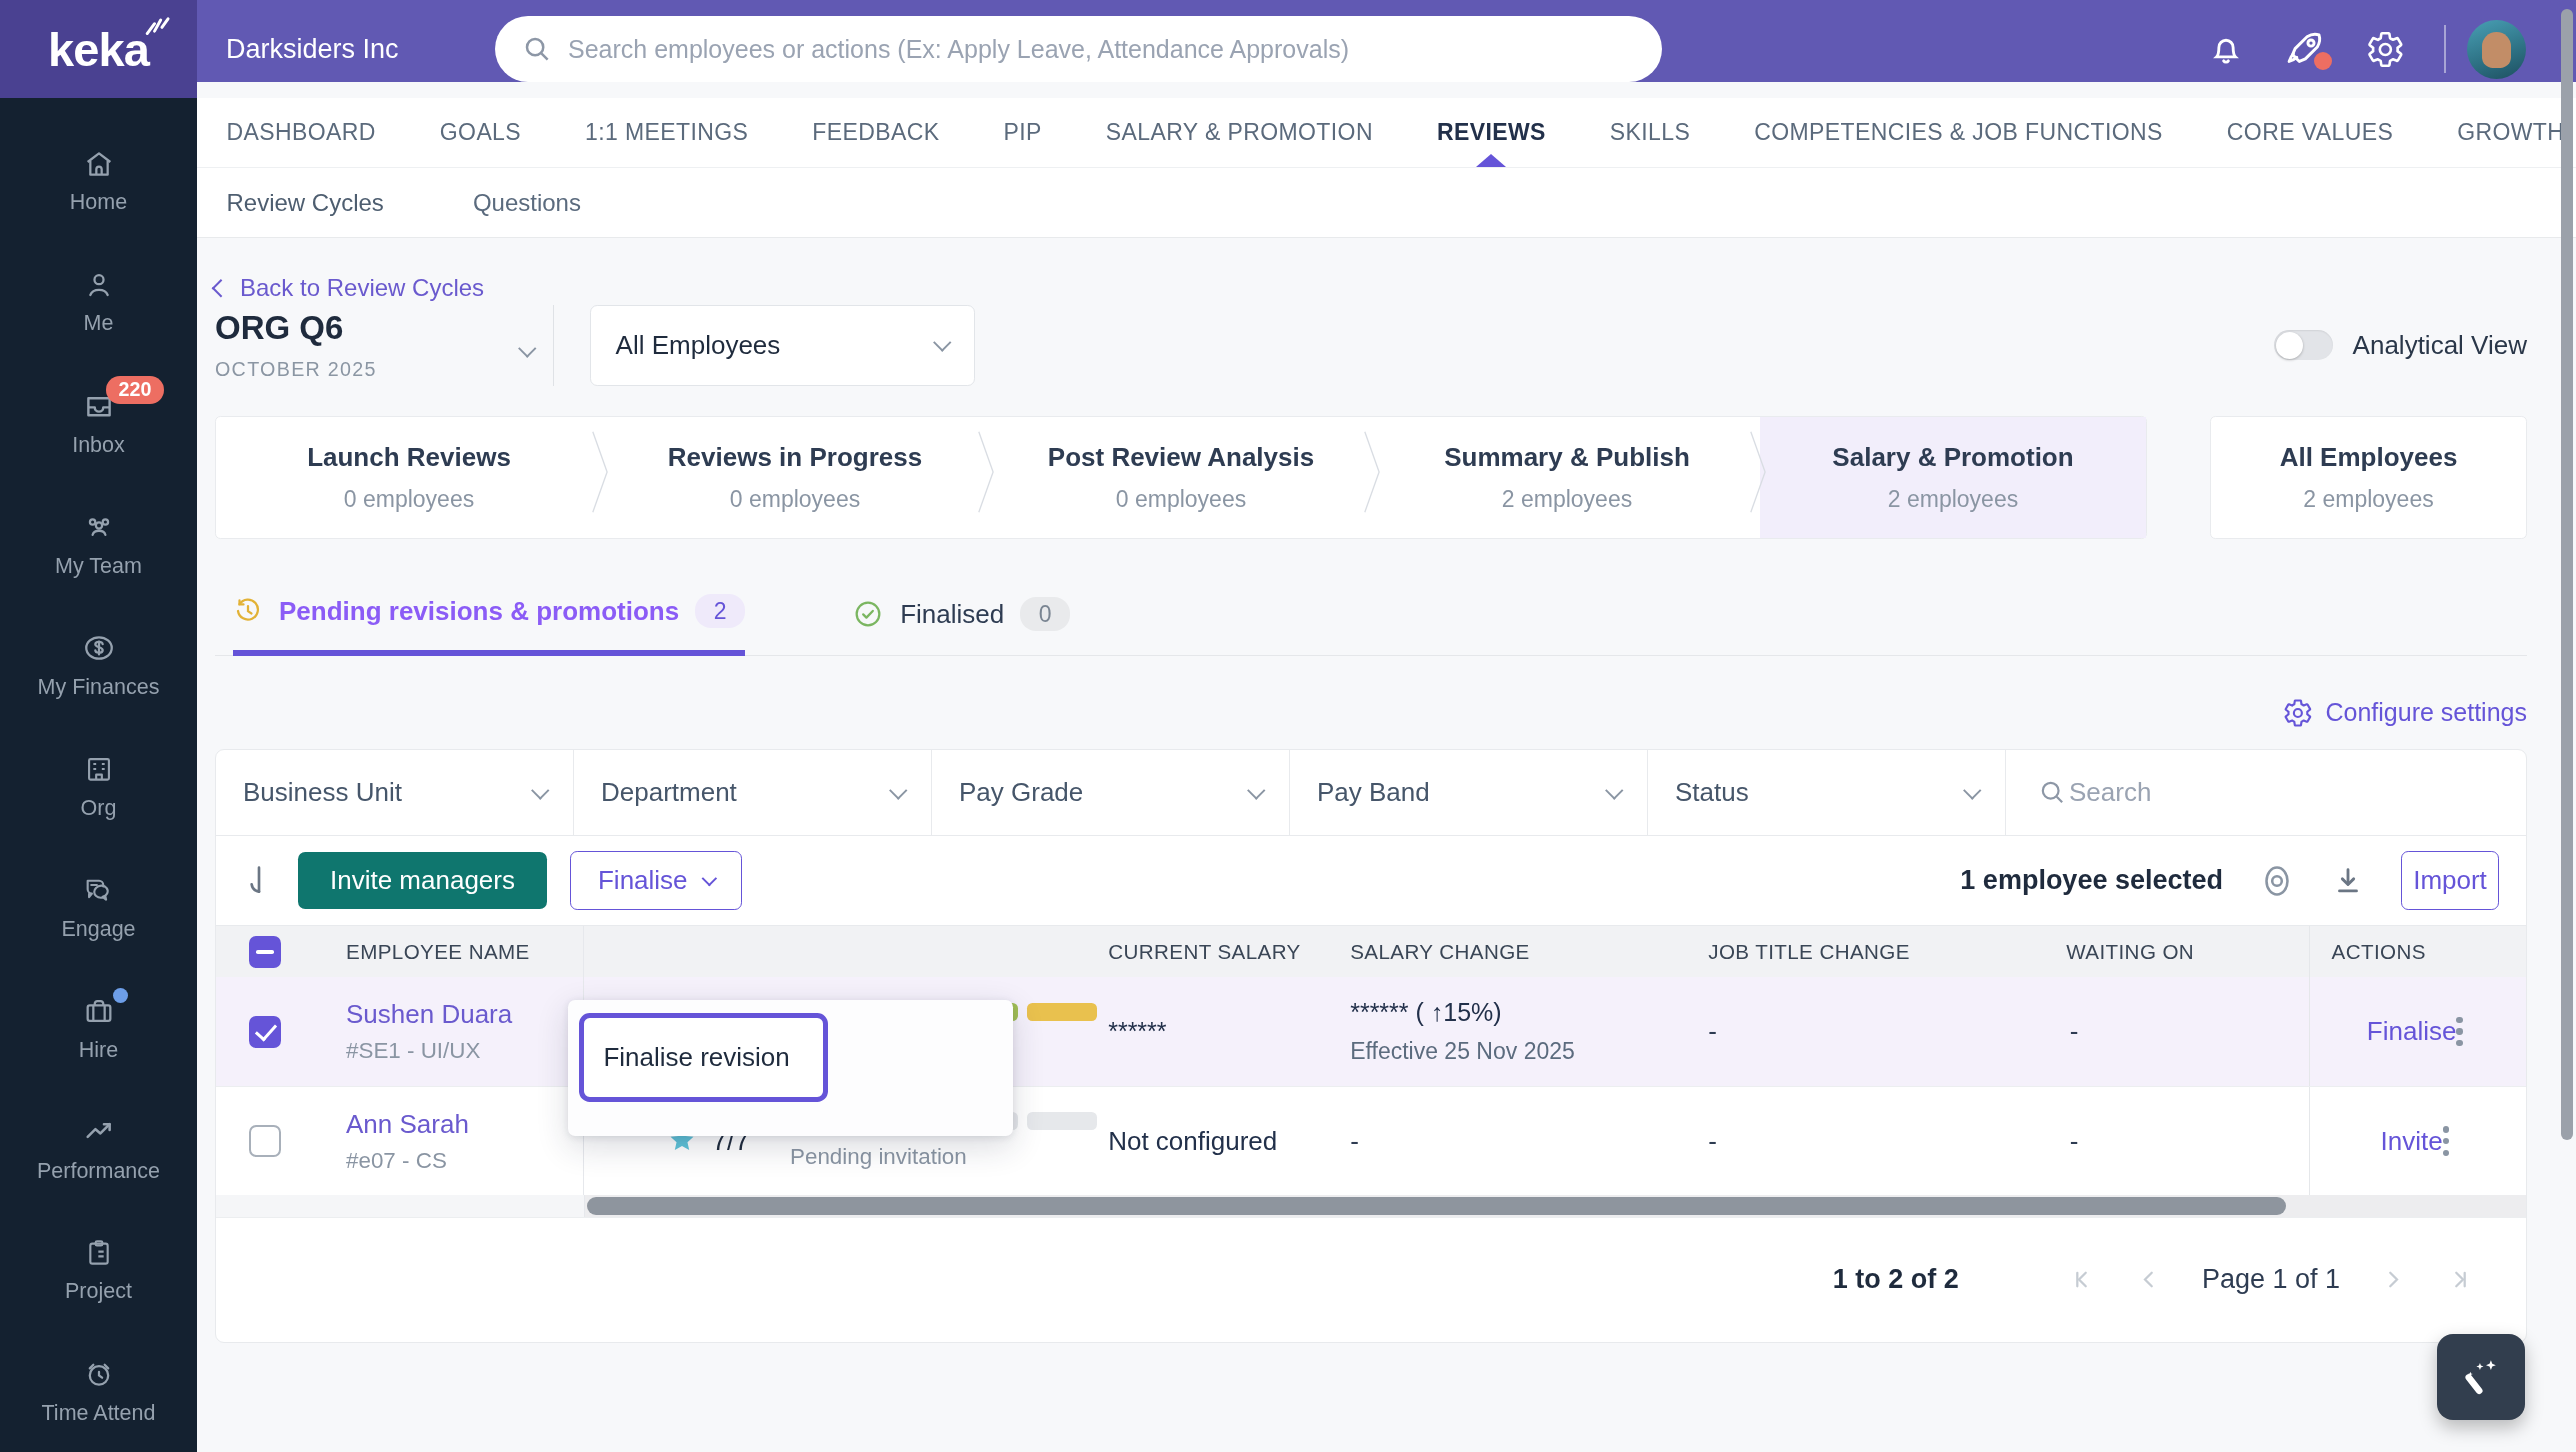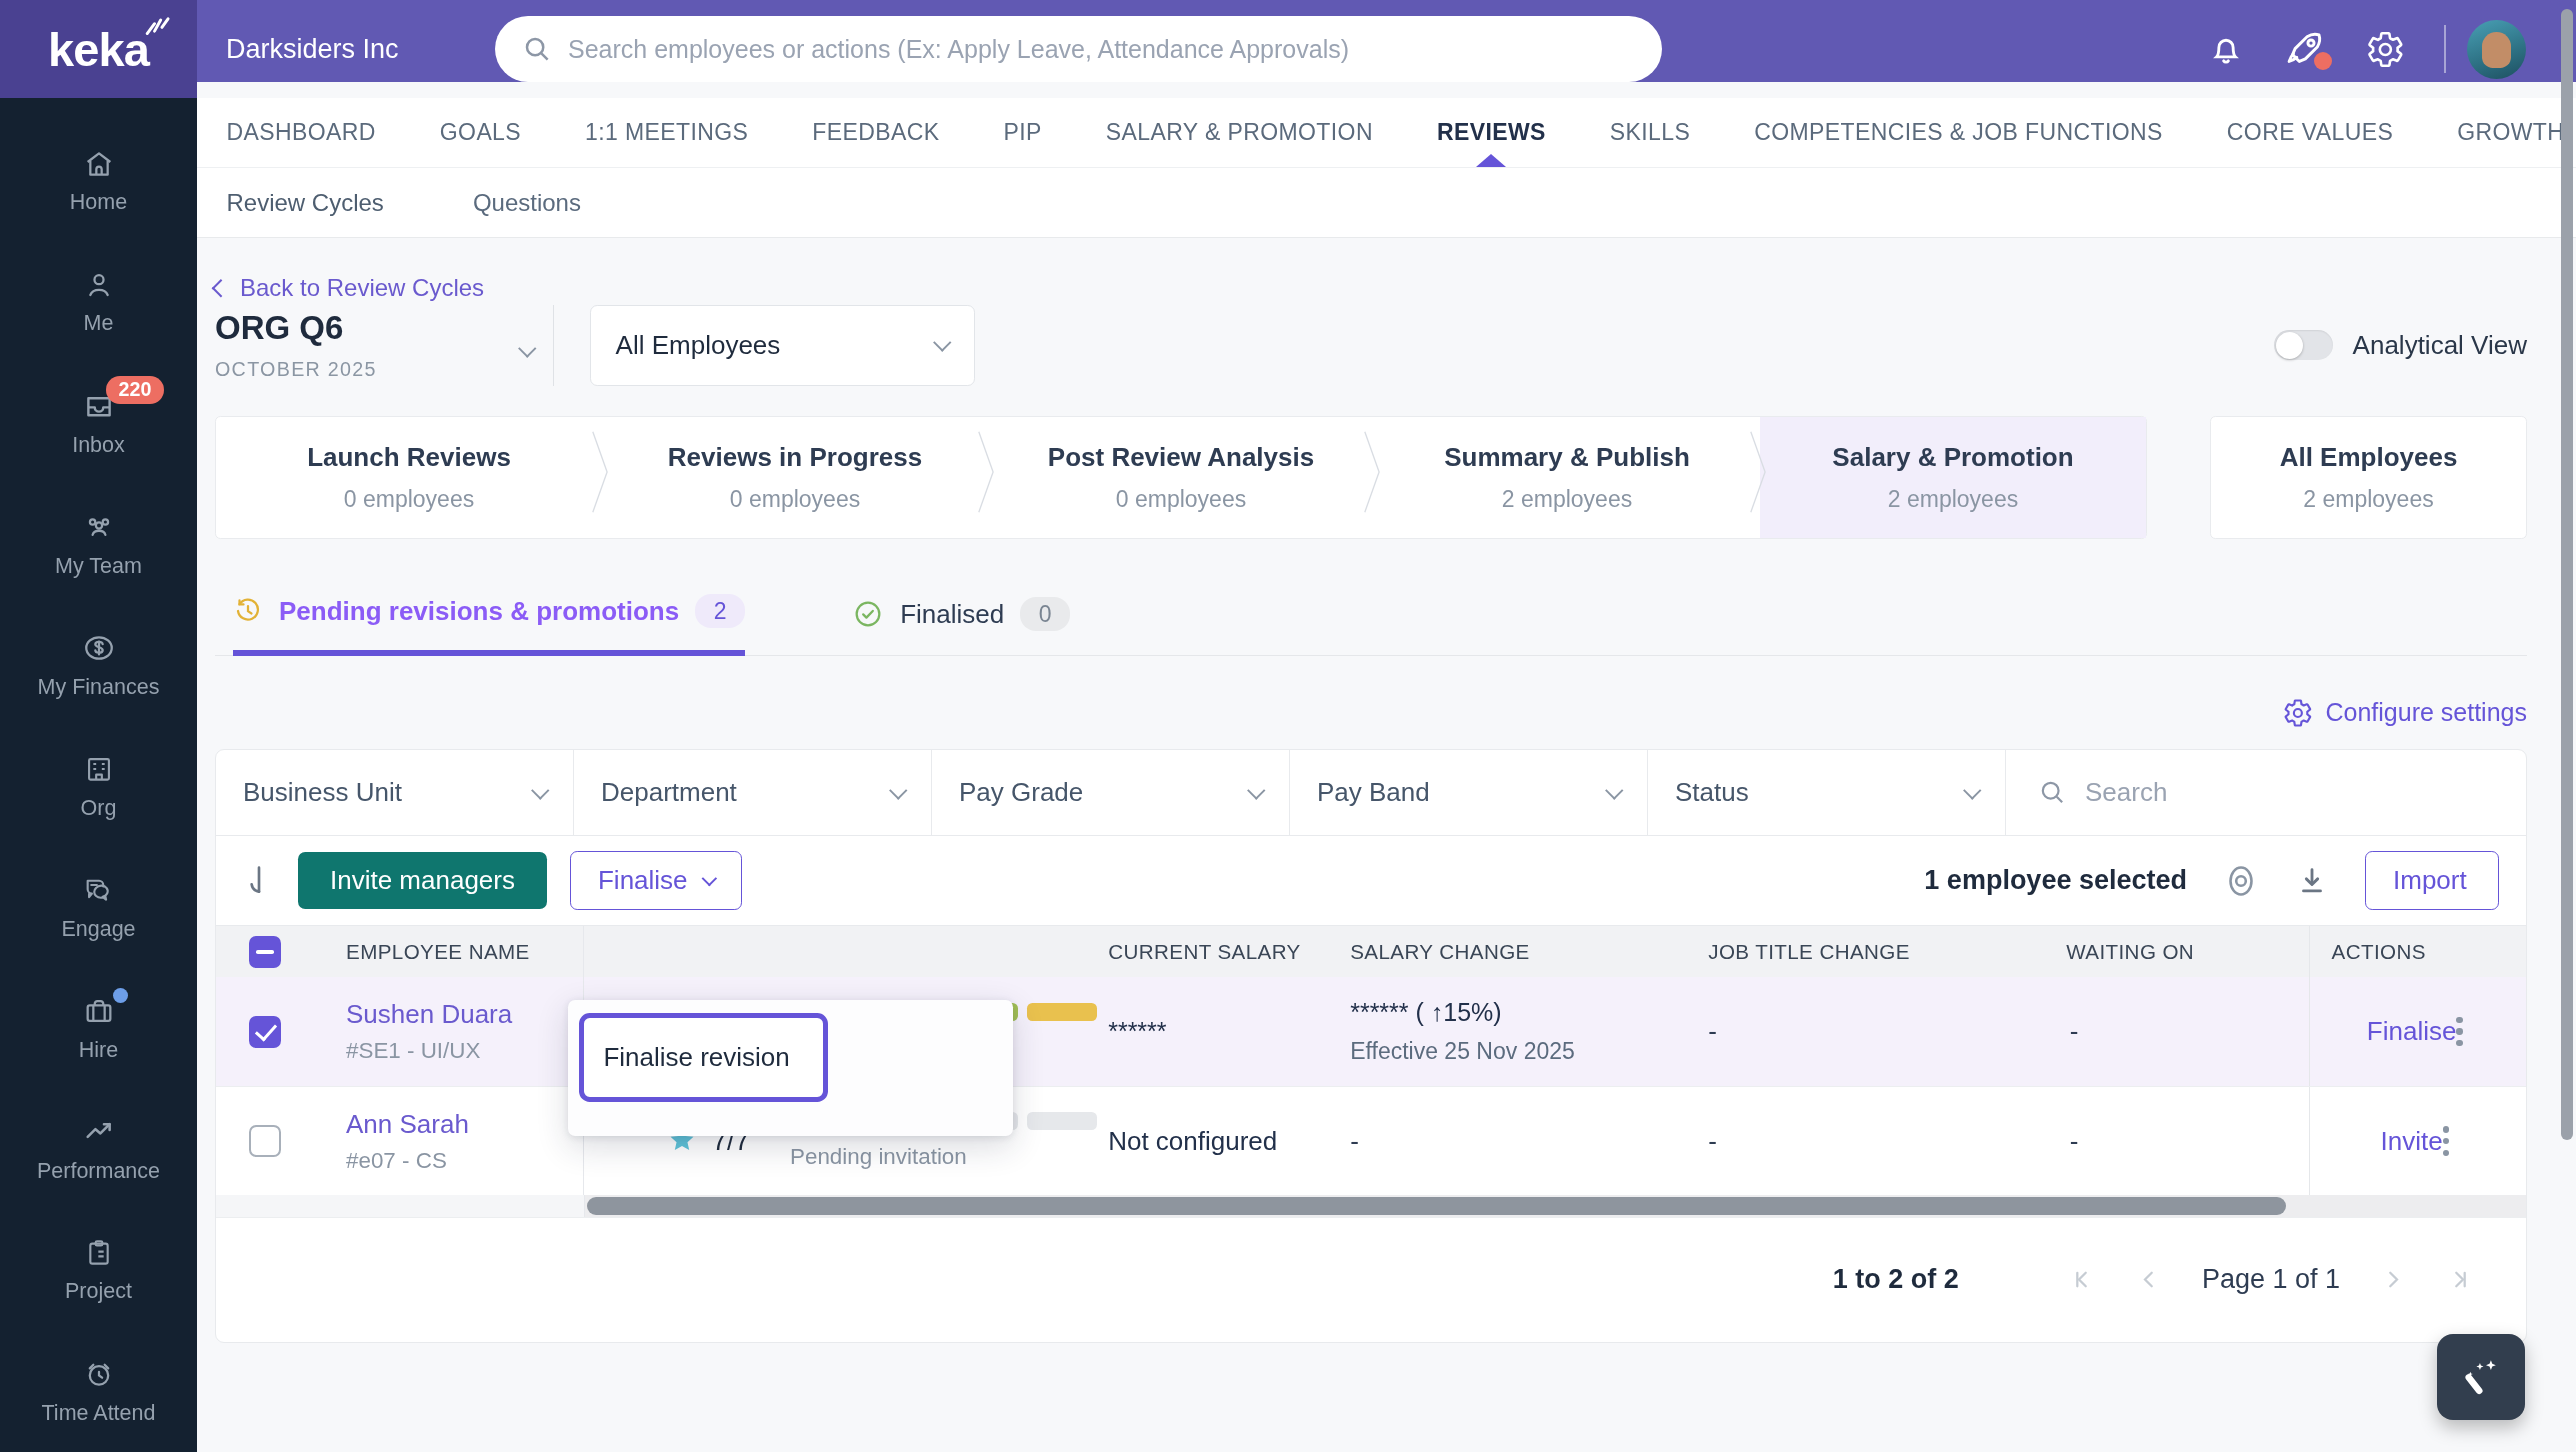--- a/index.html
+++ b/index.html
@@ -109,35 +109,35 @@
   .configure-row { margin-top:42px; display:flex; justify-content:flex-end; }
   .configure { display:inline-flex; align-items:center; gap:12.5px; color:#6554d8; font-size:25px; cursor:pointer; }
 
   
   .card { margin-top:21.5px; background:#fff; border:0.9px solid #e8eaed; border-radius:9px; position:relative; }
   .filter-row { display:grid; grid-template-columns:358px 358px 358px 358px 358px 1fr; height:86px;
     border-bottom:0.9px solid #e8eaed; }
   .filter-cell { border-right:0.9px solid #e8eaed; display:flex; align-items:center;
     justify-content:space-between; padding:0 27px; cursor:pointer; }
   .filter-cell .lbl { font-size:26px; color:#46566a; }
-  .search-cell { display:flex; align-items:center; gap:18px; padding:0 32px; }
+  .search-cell { display:flex; align-items:center; gap:2px; padding:0 32px; }
   .search-cell input { border:none; outline:none; font-size:26px; flex:1; color:#3c4a5c;
     font-family:"Liberation Sans", sans-serif; background:transparent; }
   .search-cell input::placeholder { color:#9aa3b2; }
 
   .action-row { height:89px; display:flex; align-items:center; padding:0 27px; gap:23px; }
   .btn-disabled { background:#0f766e; color:#fff; font-size:26px; border:none; border-radius:7.2px;
     height:57px; padding:0 32px; font-family:"Liberation Sans", sans-serif; }
   .btn-outline { background:#fff; color:#6554d8; font-size:26px; border:1.8px solid #6554d8; border-radius:7.2px;
     height:59px; padding:0 27px; display:inline-flex; align-items:center; gap:16px; cursor:pointer;
     font-family:"Liberation Sans", sans-serif; }
   .btn-outline .chev { border-color:#6554d8; border-width:2.2px; width:10.7px; height:10.7px; }
   .action-right { margin-left:auto; display:flex; align-items:center; gap:36px; }
   .selected-text { font-size:27px; font-weight:700; color:#1f2b3d; }
-  .import-btn { width:134px; justify-content:flex-start; }
+  .import-btn { width:98px; justify-content:center; }
 
   
   .tgrid { display:grid; grid-template-columns:98px 270px 206px 311px 242px 358px 358px 250px 219px; }
   .thead { background:#f1f2f4; border-top:0.9px solid #e8eaed; height:52px; }
   .thead > div { display:flex; align-items:center; font-size:20.6px; color:#3a4656; letter-spacing:0.4px; }
   .cell-cb { justify-content:center; display:flex; align-items:center; }
   .cell-name { padding-left:32px; border-right:0.9px solid #e6e8ec; }
   .cell-pad { padding-left:7.2px; }
   .cell-actions { border-left:0.9px solid #e5e7ea; padding:0 30px 0 21.5px;
     display:flex; align-items:center; justify-content:space-between; }

